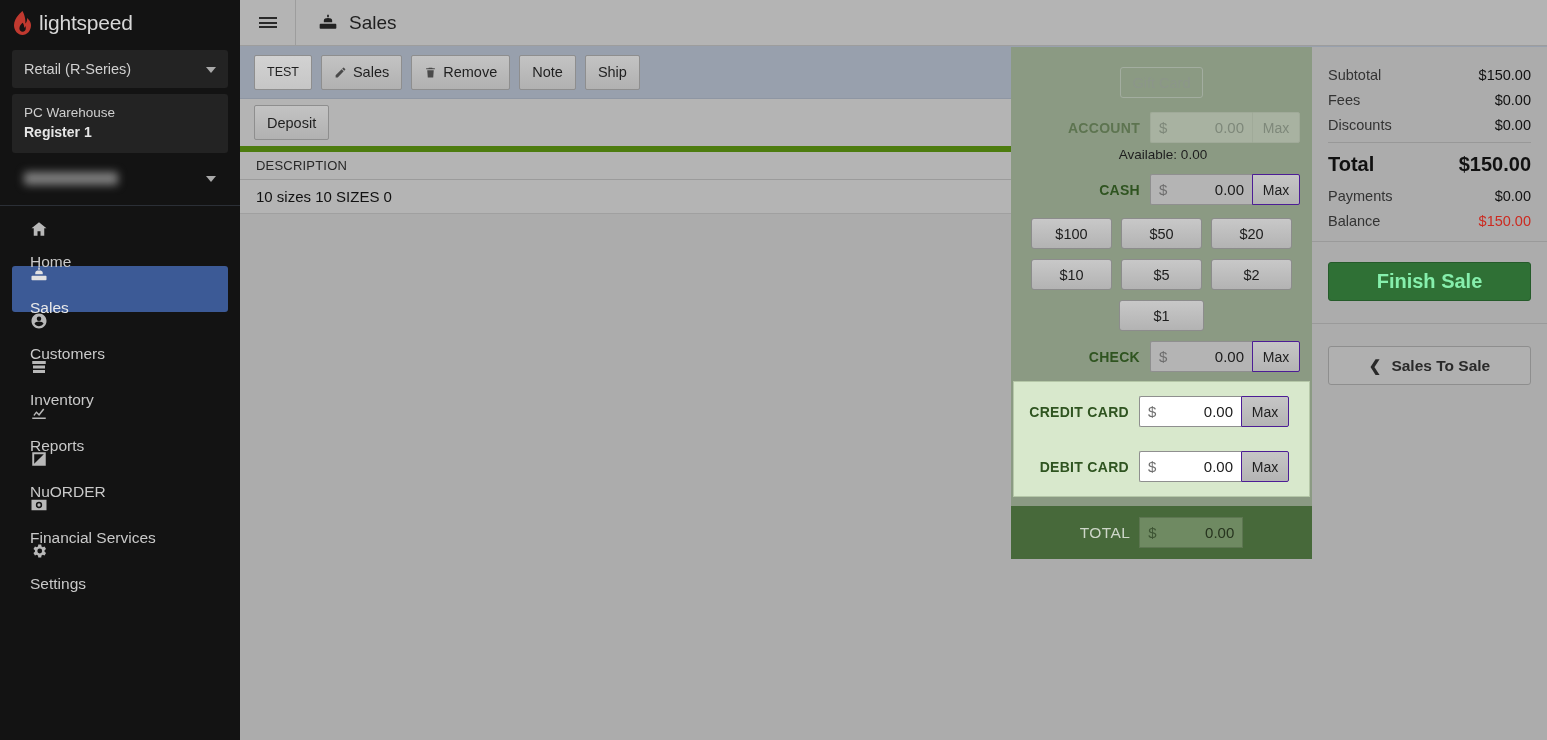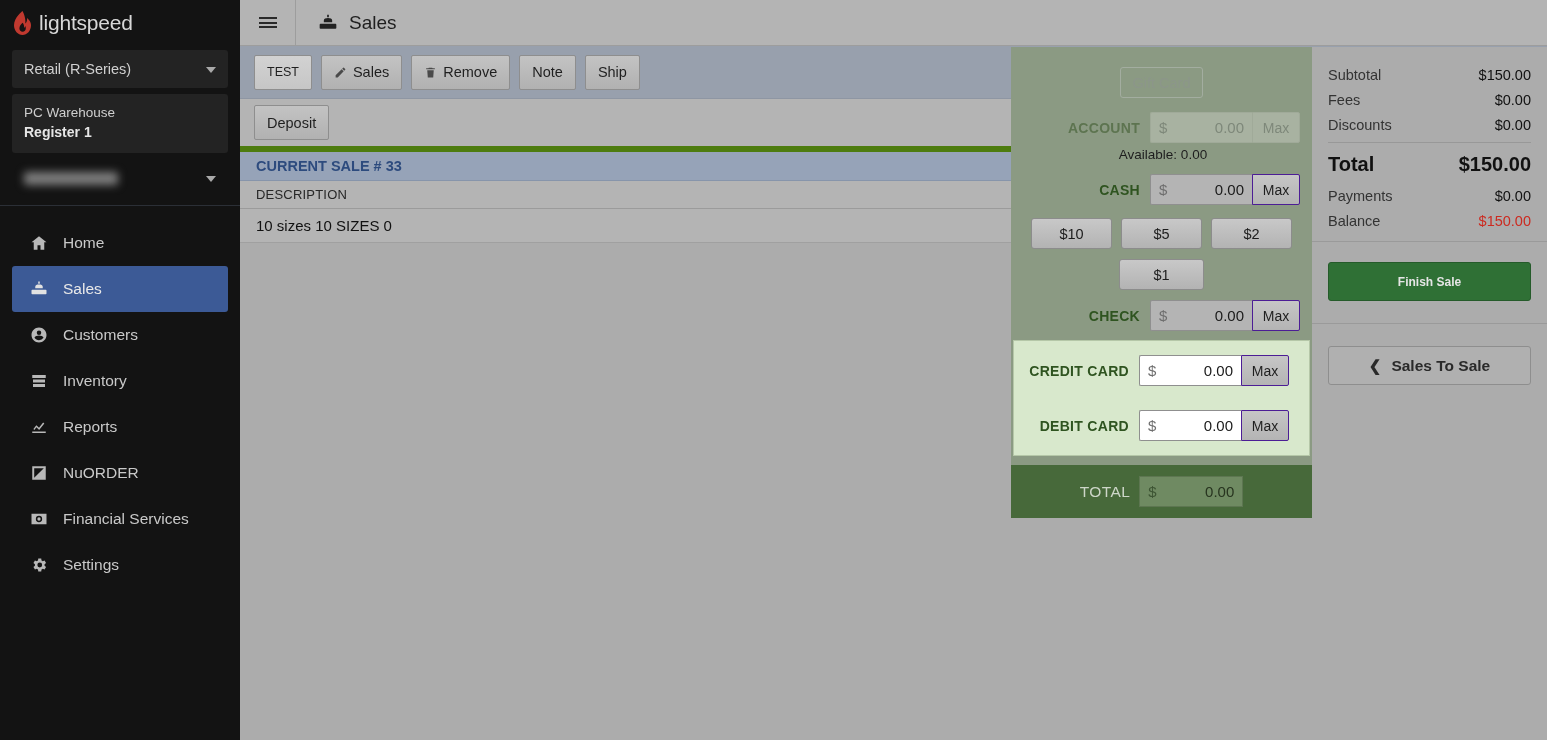--- a/index.html
+++ b/index.html
@@ -60,24 +60,25 @@
   .user-blur {
     width: 94px; height: 13px;
     background: #7e7e7e;
     filter: blur(4px);
     border-radius: 2px;
   }
   .divider { height: 1px; background: #2b2f36; margin-top: 8px; }
 
   .nav { margin-top: 14px; }
   .nav-item {
-    height: 46px; display: flex; align-items: center;
+    height: 46px; display: flex; align-items: flex-start;
     padding-left: 18px; gap: 15px;
     margin: 0 12px; border-radius: 3px;
     cursor: pointer;
+    flex-direction: column;
   }
   .nav-item .nav-label { font-size: 15.5px; color: #c9c9c9; }
   .nav-item.active { background: #3c5a96; }
   .nav-item.active .nav-label { color: #e9e9e9; }
   .nav-ico { width: 18px; height: 18px; flex: 0 0 18px; display:block; fill: #b8b8b8; }
   .nav-item.active .nav-ico { fill: #e2e2e2; }
 
   
   .main { flex: 1; height: 740px; position: relative; background: #acacac; }
   .topbar {
@@ -275,21 +276,21 @@
   .sum-total .v { font-size: 20px; color: #111; font-weight: bold; }
   .sum-line.balance .v { color: #cc2a20; }
   .sum-sep { height: 1px; background: #9a9a9a; margin: 12px 0 0 0; }
 
   .btn-finish {
     display: block; width: 203px; height: 39px;
     margin: 20px auto 0 auto;
     background: #2f7035;
     border: 1px solid #255b2a;
     border-radius: 3px;
-    color: #e5e5e5; font-size: 12px; font-weight: bold;
+    color: #86efac; font-size: 20px; font-weight: bold;
     cursor: pointer;
     font-family: "Liberation Sans", sans-serif;
   }
   .sum-sep2 { height: 1px; background: #9a9a9a; margin: 22px 0 0 0; }
   .btn-back {
     display: flex; align-items: center; justify-content: center; gap: 10px;
     width: 203px; height: 39px;
     margin: 22px auto 0 auto;
     background: #b0b0b0;
     border: 1px solid #8e8e8e;
@@ -416,23 +417,20 @@
         <span>Remove</span>
       </button>
       <button class="btn">Note</button>
       <button class="btn">Ship</button>
     </div>
 
     <div class="toolbar-2">
       <button class="btn">Deposit</button>
     </div>
 
-    <div class="sale-head">
-      <span>CURRENT SALE # 33</span>
-    </div>
 
     <div class="col-head">
       <div class="c-desc">DESCRIPTION</div>
       <div class="c-qty">QTY.</div>
       <div class="c-sub">SUBTOTAL</div>
     </div>
 
     <div class="item-row">
       <div class="c-desc">10 sizes 10 SIZES 0</div>
       <div class="c-qty">15</div>
@@ -466,20 +464,25 @@
           <span class="amt-group">
             <span class="amt-input">
               <span class="cur">$</span>
               <span class="val">0.00</span>
             </span>
             <button class="btn-max">Max</button>
           </span>
         </div>
 
         <div class="denoms">
+          <div class="den-row">
+            <button class="btn-den">$100</button>
+            <button class="btn-den">$50</button>
+            <button class="btn-den">$20</button>
+          </div>
           <div class="den-row">
             <button class="btn-den">$10</button>
             <button class="btn-den">$5</button>
             <button class="btn-den">$2</button>
           </div>
           <div class="den-row single">
             <button class="btn-den">$1</button>
           </div>
         </div>
 

